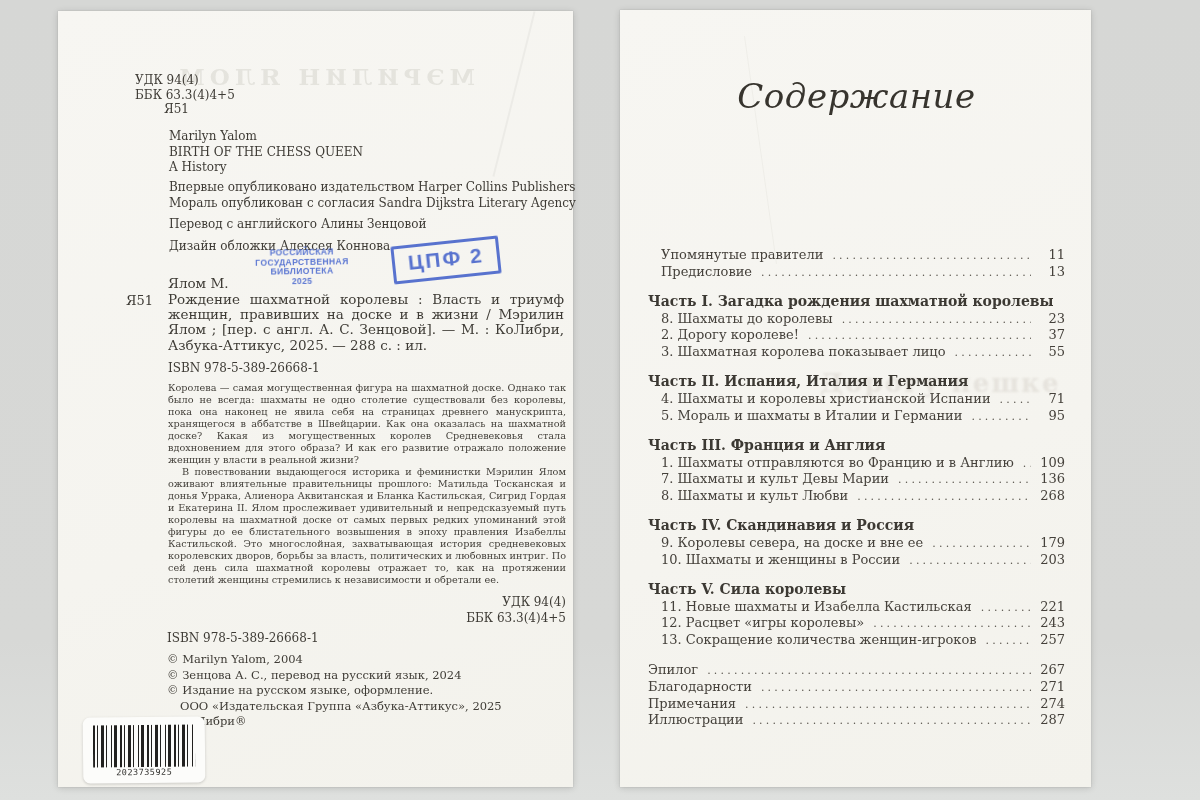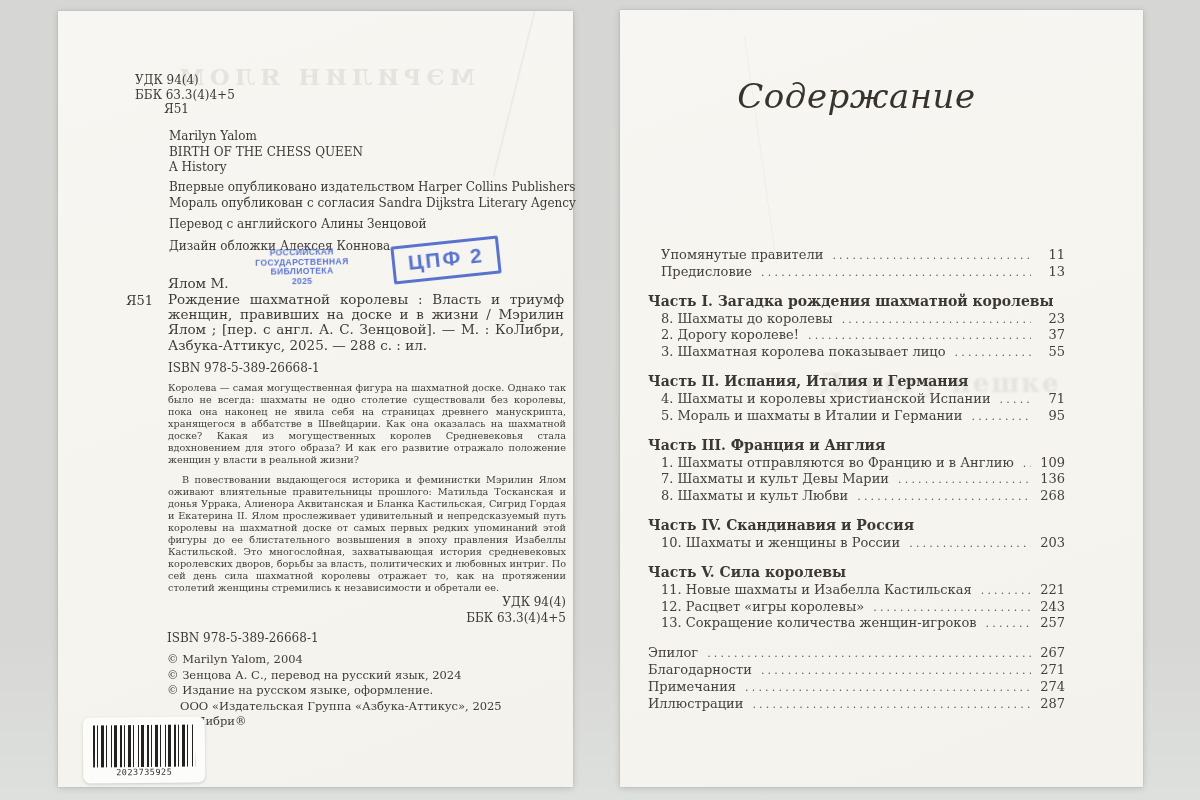--- a/index.html
+++ b/index.html
@@ -9,21 +9,21 @@
     font-family:"DejaVu Serif","Liberation Serif",serif;
     color:#3e3b35;
     position:relative;
   }
   .page{
     position:absolute;top:11px;height:776px;
     background:linear-gradient(160deg,#f7f6f2 0%,#f5f4ef 60%,#f3f2ec 100%);
     box-shadow:0 1px 6px rgba(60,60,55,.22), 0 0 1px rgba(80,80,75,.25);
   }
   .page-left{left:58px;width:515px;}
-  .page-right{left:620px;top:10px;width:523px;height:777px;}
+  .page-right{left:620px;top:10px;width:471px;height:777px;}
   .abs{position:absolute;}
   .line{white-space:nowrap;}
 
   
   .codes-top{left:77px;top:62px;font-size:12px;line-height:14.5px;}
   .codes-top .indent{margin-left:29px;}
   .author-block{left:111px;top:118px;font-size:12px;line-height:15.5px;}
   .publisher-block{left:111px;top:168px;font-size:12px;line-height:16px;}
   .credit{left:111px;font-size:12px;}
   .credit .role{}
@@ -45,21 +45,21 @@
     transform:rotate(-6deg);opacity:.85;filter:blur(.2px);
   }
 
   .catalog-author{left:110px;top:264px;font-size:13.5px;}
   .catalog{left:110px;top:281px;width:396px;font-size:13.5px;line-height:15.2px;text-align:justify;}
   .catalog-code{position:absolute;left:-42px;top:1px;font-size:13px;}
   .isbn-top{left:110px;top:350px;font-size:12px;}
 
   .annotation{left:110px;top:371px;width:398px;font-size:9.7px;line-height:12px;text-align:justify;color:#423f39;}
   .annotation p{margin:0;}
-  .annotation p + p{text-indent:14px;margin-top:8px;}
+  .annotation p + p{text-indent:14px;}
 
   .codes-bottom{left:110px;top:584px;width:398px;text-align:right;font-size:12px;line-height:15.5px;}
   .isbn-bottom{left:109px;top:620px;font-size:12px;}
   .copyrights{left:109px;top:641px;font-size:11.5px;line-height:15.5px;}
   .copyrights .cont{margin-left:13px;}
 
   .barcode-sticker{
     left:25px;top:706px;width:122px;height:66px;
     background:#fcfcfa;border-radius:7px;
     box-shadow:0 1px 3px rgba(0,0,0,.18);
@@ -246,20 +246,25 @@
       <span class="dots"></span>
       <span class="toc-page">136</span>
     </div>
     <div class="toc-row">
       <span class="toc-label">8. Шахматы и культ Любви</span>
       <span class="dots"></span>
       <span class="toc-page">268</span>
     </div>
 
     <div class="toc-part">Часть IV. Скандинавия и Россия</div>
+    <div class="toc-row">
+      <span class="toc-label">9. Королевы севера, на доске и вне ее</span>
+      <span class="dots"></span>
+      <span class="toc-page">179</span>
+    </div>
     <div class="toc-row">
       <span class="toc-label">10. Шахматы и женщины в России</span>
       <span class="dots"></span>
       <span class="toc-page">203</span>
     </div>
 
     <div class="toc-part">Часть V. Сила королевы</div>
     <div class="toc-row">
       <span class="toc-label">11. Новые шахматы и Изабелла Кастильская</span>
       <span class="dots"></span>

